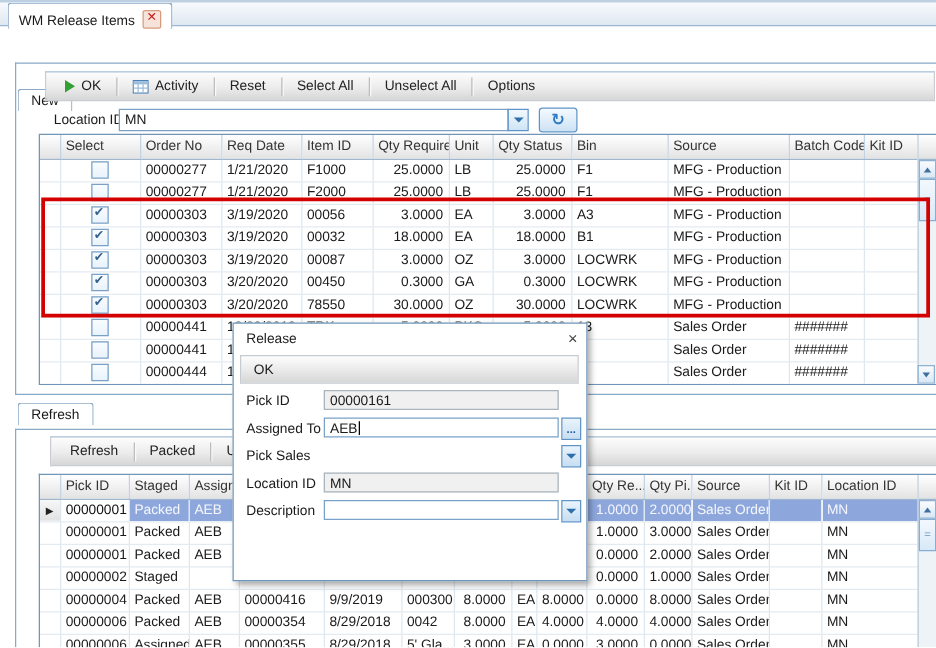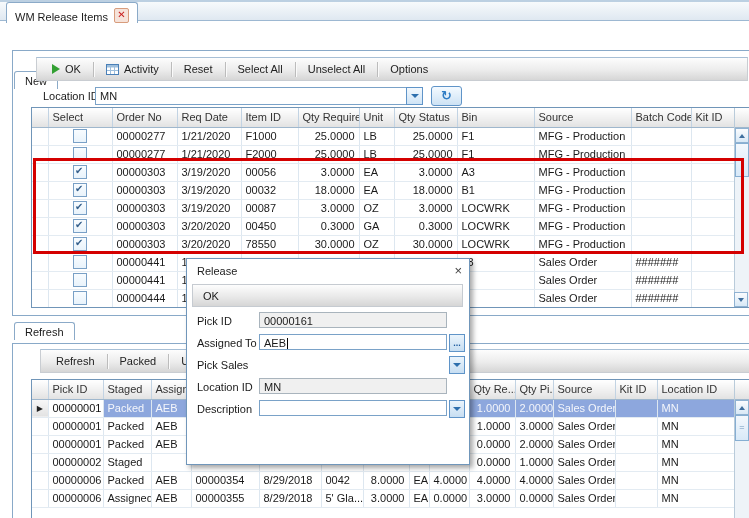--- a/index.html
+++ b/index.html
@@ -454,20 +454,37 @@
             <td></td>
             <td class="num"></td>
             <td class="num">0.0000</td>
             <td class="num">1.0000</td>
             <td>Sales Order</td>
             <td></td>
             <td>MN</td>
           </tr>
         <tr>
             <td class="rh"></td>
+            <td>00000004</td>
+            <td>Packed</td>
+            <td>AEB</td>
+            <td>00000416</td>
+            <td>9/9/2019</td>
+            <td>000300</td>
+            <td class="num">8.0000</td>
+            <td>EA</td>
+            <td class="num">8.0000</td>
+            <td class="num">0.0000</td>
+            <td class="num">8.0000</td>
+            <td>Sales Order</td>
+            <td></td>
+            <td>MN</td>
+          </tr>
+        <tr>
+            <td class="rh"></td>
             <td>00000006</td>
             <td>Packed</td>
             <td>AEB</td>
             <td>00000354</td>
             <td>8/29/2018</td>
             <td>0042</td>
             <td class="num">8.0000</td>
             <td>EA</td>
             <td class="num">4.0000</td>
             <td class="num">4.0000</td>

